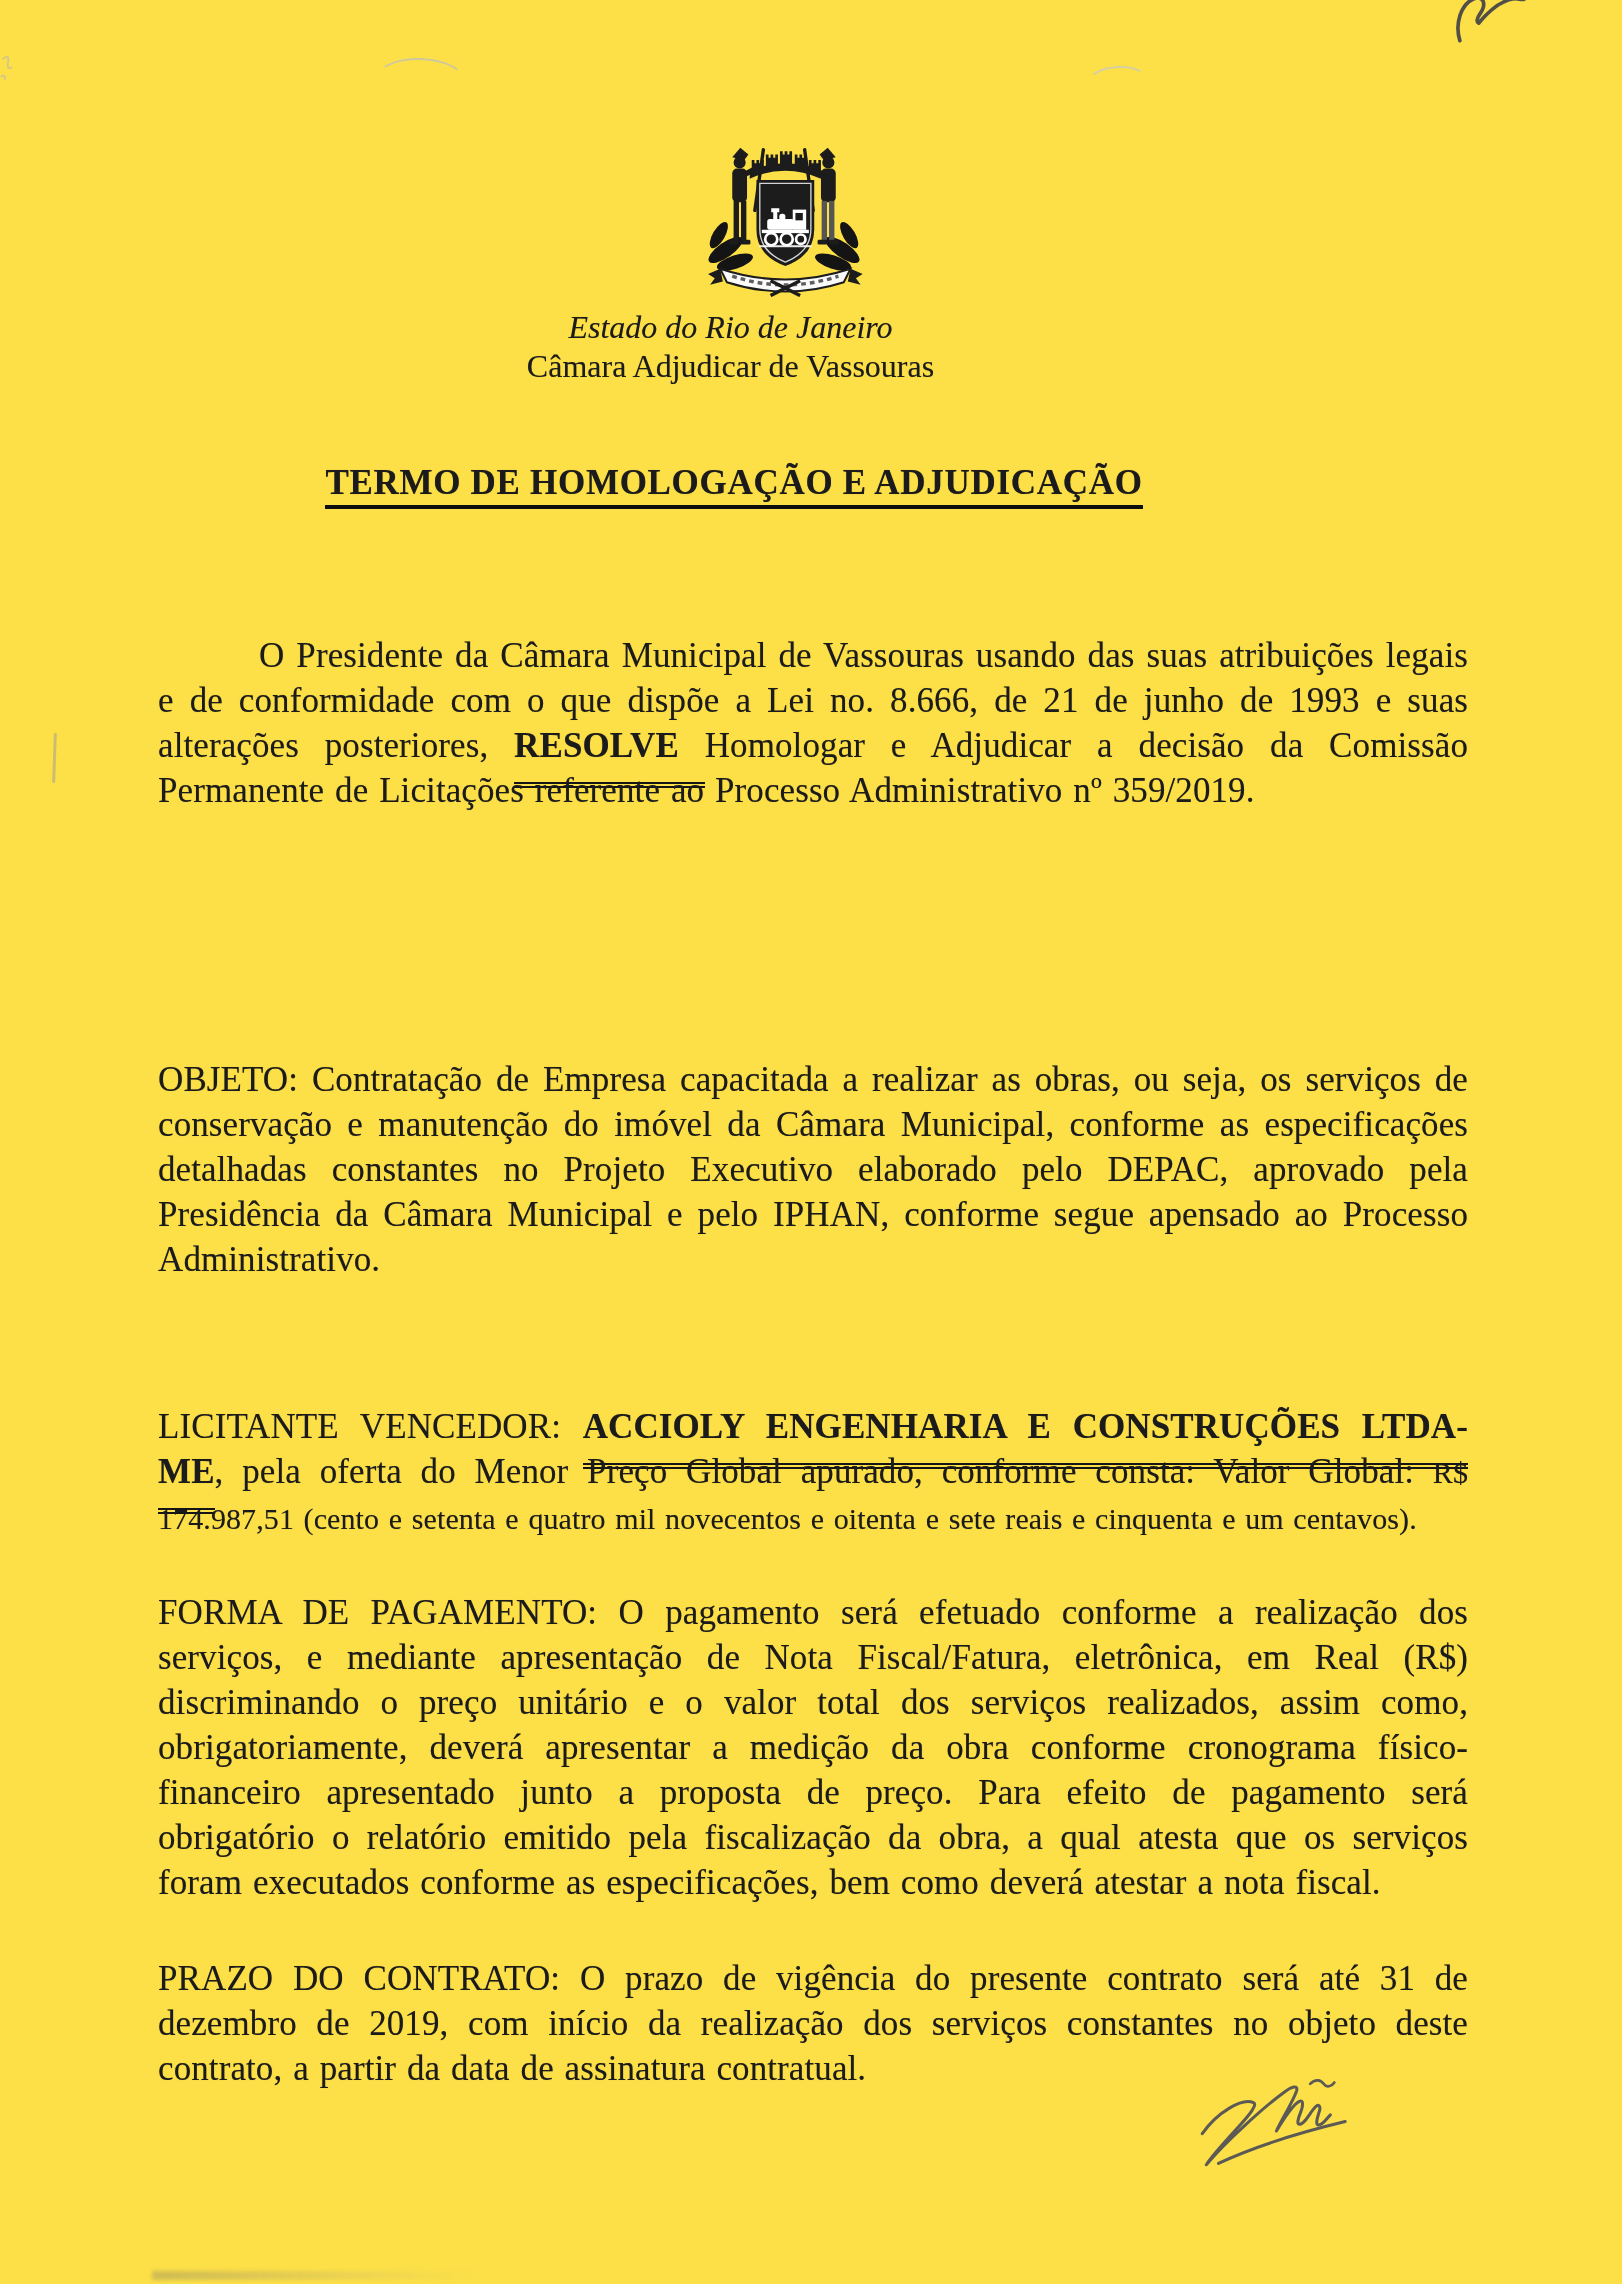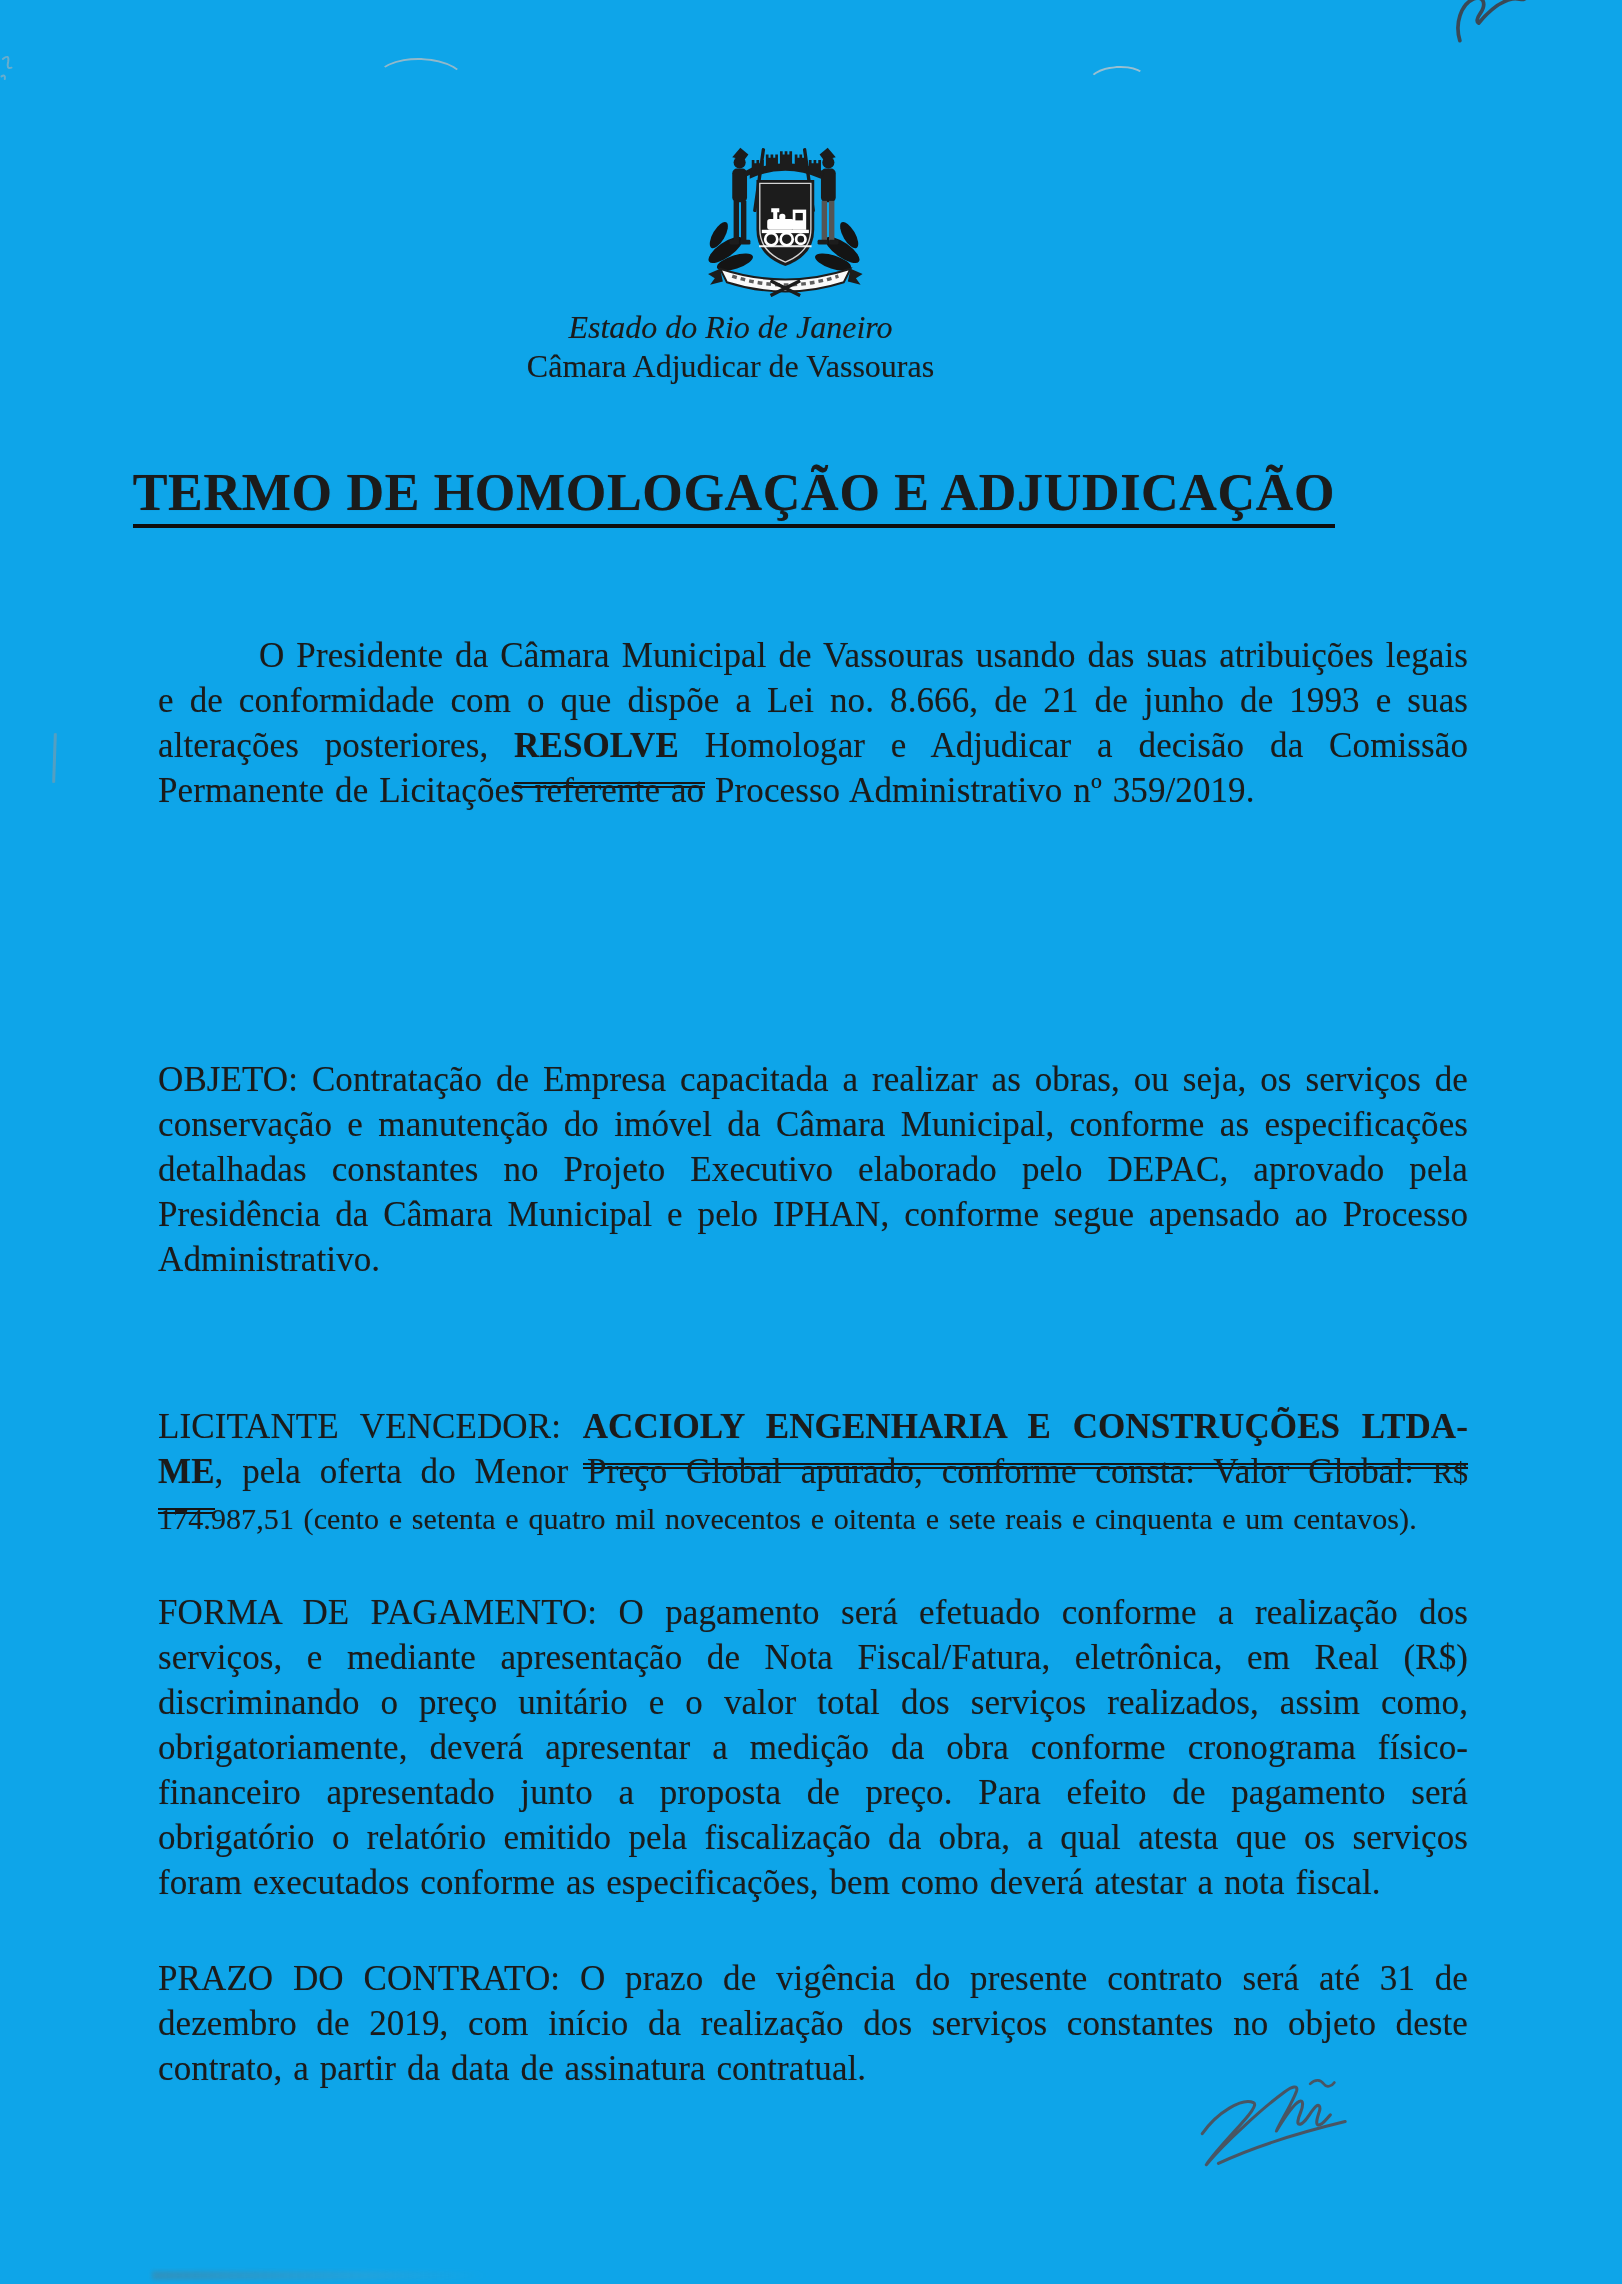--- a/index.html
+++ b/index.html
@@ -1,19 +1,19 @@
 <!DOCTYPE html>
 <html style="font-size:10.8px"><head>
 <meta charset="utf-8">
 <style>
   html,body{margin:0;padding:0;background:#d9d9d9;}
   .page{
     position:relative;
     width:1622px;height:2284px;
-    background:#0ea5e9;
+    background:#fde047;
     overflow:hidden;
     font-family:"Liberation Serif","DejaVu Serif",serif;
     color:#1b1b1b;
   }
   
   .para{
     position:absolute;left:158px;width:1310px;
     font-size:35px;line-height:45px;
     text-align:justify;
     letter-spacing:0.1px;word-spacing:2px;
@@ -26,21 +26,21 @@
   
   .hdr{
     position:absolute;top:308px;left:0;width:1461px;
     text-align:center;font-size:32px;line-height:39px;
     text-shadow:0 0 0.7px rgba(25,25,25,.38);
   }
   .hdr .state{font-style:italic;display:block;}
   .hdr .org{display:block;}
   .title{
     position:absolute;top:463px;left:0;width:1468px;
-    text-align:center;font-size:52px;font-weight:bold;letter-spacing:0.7px;
+    text-align:center;font-size:35px;font-weight:bold;letter-spacing:0.7px;
     text-shadow:0 0 0.7px rgba(15,15,15,.5);
     margin:0;
   }
   .title span{border-bottom:4.7px solid #0e0e0e;padding-bottom:3.4px;}
   
   .crest{position:absolute;left:700px;top:137px;width:168px;height:160px;}
   
   .signature{position:absolute;left:1178px;top:2069px;width:182px;height:118px;}
   
   .scribble{position:absolute;right:-5.4px;top:-9.4px;width:178px;height:55px;}

